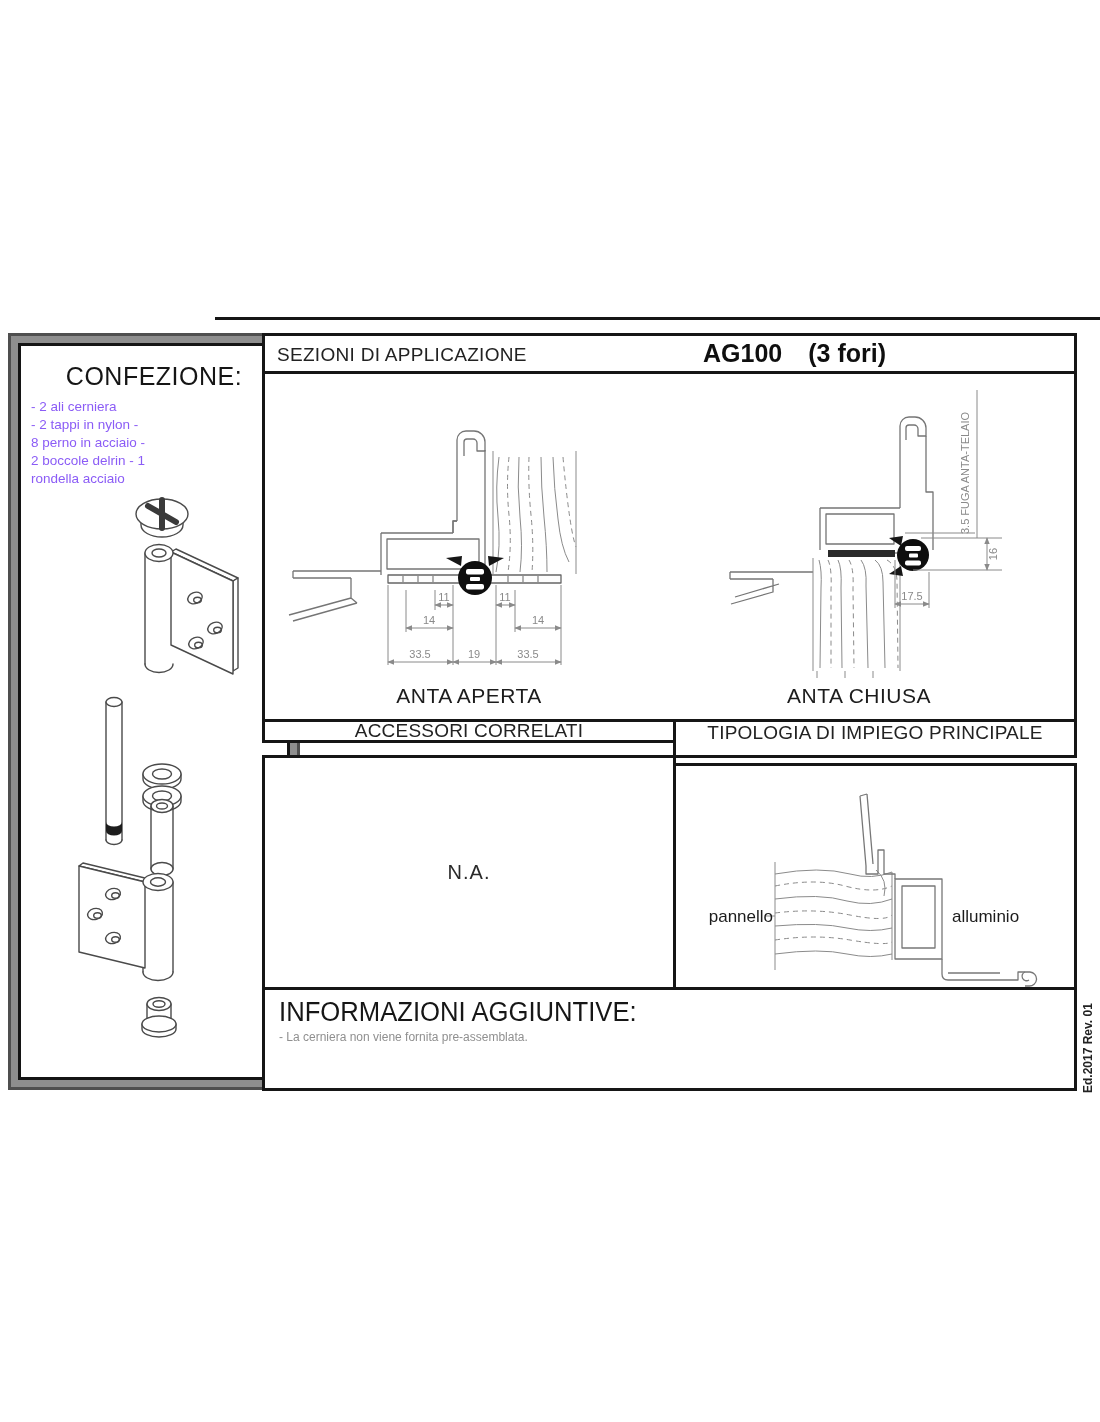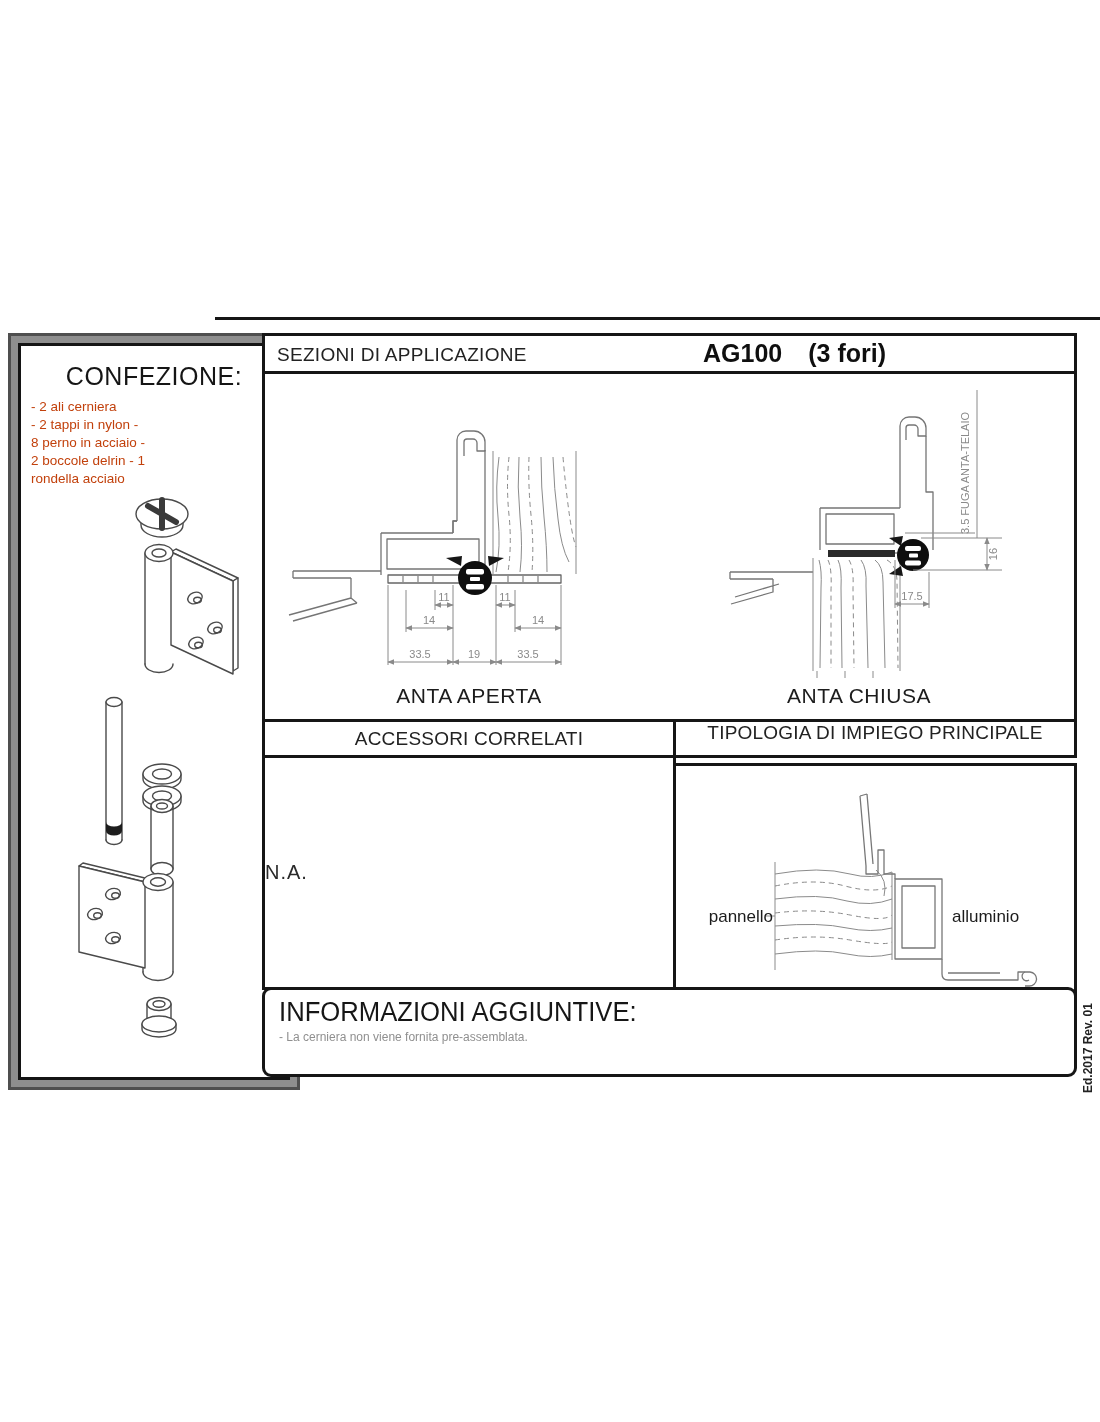--- a/index.html
+++ b/index.html
@@ -5,35 +5,35 @@
   html,body{margin:0;padding:0;background:#fff;}
   .page{position:relative;width:1100px;height:1422px;background:#ffffff;overflow:hidden;
         font-family:"Liberation Sans",sans-serif;color:#1b1b1b;}
   .abs{position:absolute;box-sizing:border-box;}
   .top-rule{left:215px;top:317px;width:885px;height:3px;background:#151515;}
   
   .panel{left:8px;top:333px;width:292px;height:757px;border:3px solid #4f4f4f;background:#8e8e8e;padding:7px;}
   .panel-inner{border:3px solid #141414;background:#fff;width:100%;height:100%;box-sizing:border-box;
                padding:8px 10px;overflow:hidden;}
   .conf-title{text-align:center;font-size:25px;letter-spacing:0.5px;color:#151515;margin-top:8px;}
-  .conf-list{margin-top:7px;font-size:13.5px;line-height:18px;color:#c2410c;}
+  .conf-list{margin-top:7px;font-size:13.5px;line-height:18px;color:#8b5cf6;}
   
   .cell{border:3px solid #161616;background:#fff;}
   .hdr-row{left:262px;top:333px;width:815px;height:41px;}
   .sezioni-title{position:absolute;left:12px;top:8px;font-size:19px;color:#222;letter-spacing:0.3px;}
   .code-wrap{position:absolute;left:438px;top:3px;font-size:25px;font-weight:bold;color:#0f0f0f;}
   .code-wrap .variant{margin-left:26px;margin-top:12px;}
   .draw-cell{left:262px;top:371px;width:815px;height:351px;}
-  .acc-hdr{left:262px;top:719px;width:414px;height:39px;display:flex;align-items:center;justify-content:center;}
+  .acc-hdr{left:262px;top:719px;width:414px;height:24px;display:flex;align-items:center;justify-content:center;}
   .tip-hdr{left:673px;top:719px;width:404px;height:39px;display:flex;align-items:flex-start;justify-content:center;}
   .mid-title{font-size:19px;color:#222;letter-spacing:0.2px;white-space:nowrap;}
-  .acc-body{left:262px;top:755px;width:414px;height:235px;display:flex;align-items:center;}
+  .acc-body{left:262px;top:755px;width:414px;height:235px;display:flex;align-items:center;justify-content:center;}
   .na-val{font-size:20px;color:#2a2a2a;letter-spacing:1px;}
   .tip-body{left:673px;top:755px;width:404px;height:235px;margin-top:8px;}
-  .info-cell{left:262px;top:987px;width:815px;height:90px;padding:7px 14px;border-radius:9px;}
+  .info-cell{left:262px;top:987px;width:815px;height:104px;padding:7px 14px;}
   .info-title{font-size:27px;color:#161616;transform:scaleX(0.95);transform-origin:left;letter-spacing:0px;}
   .info-notes{margin-top:0;font-size:12px;line-height:19px;color:#8f8f8f;}
   .edition{left:1081px;top:983px;height:110px;writing-mode:vertical-rl;transform:rotate(180deg);
            font-size:12px;font-weight:bold;color:#222;white-space:nowrap;}
   svg{display:block;}
   svg text{font-family:"Liberation Sans",sans-serif;}
   .dimtxt{font-size:11px;fill:#8a8a8a;}
   .lbltxt{font-size:21px;fill:#1c1c1c;letter-spacing:0.5px;}
   .captxt{font-size:17px;fill:#1c1c1c;}
 </style>

